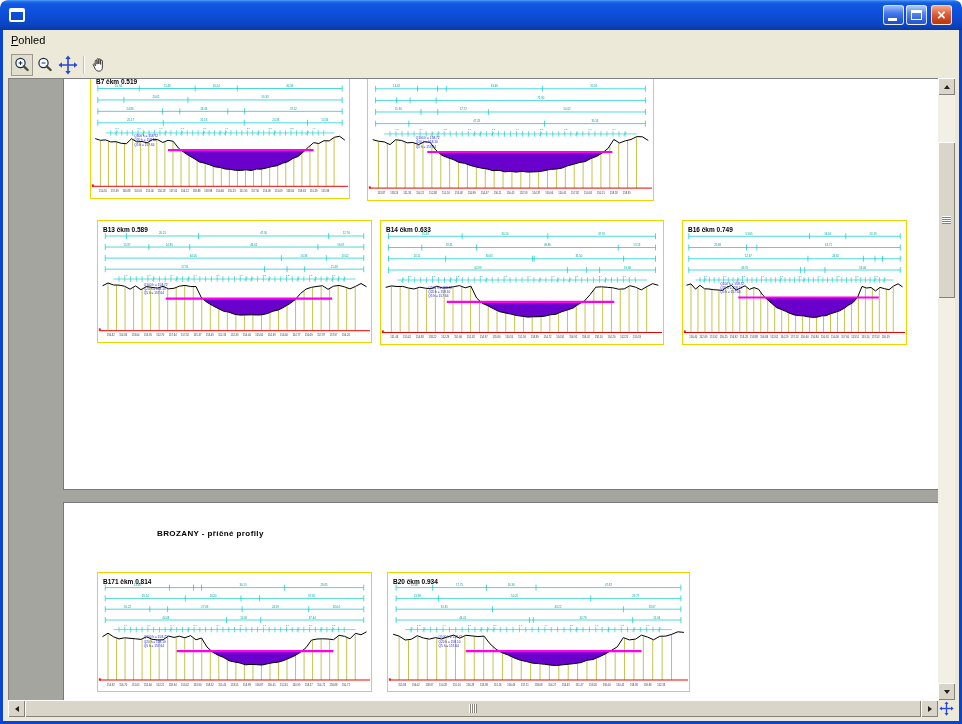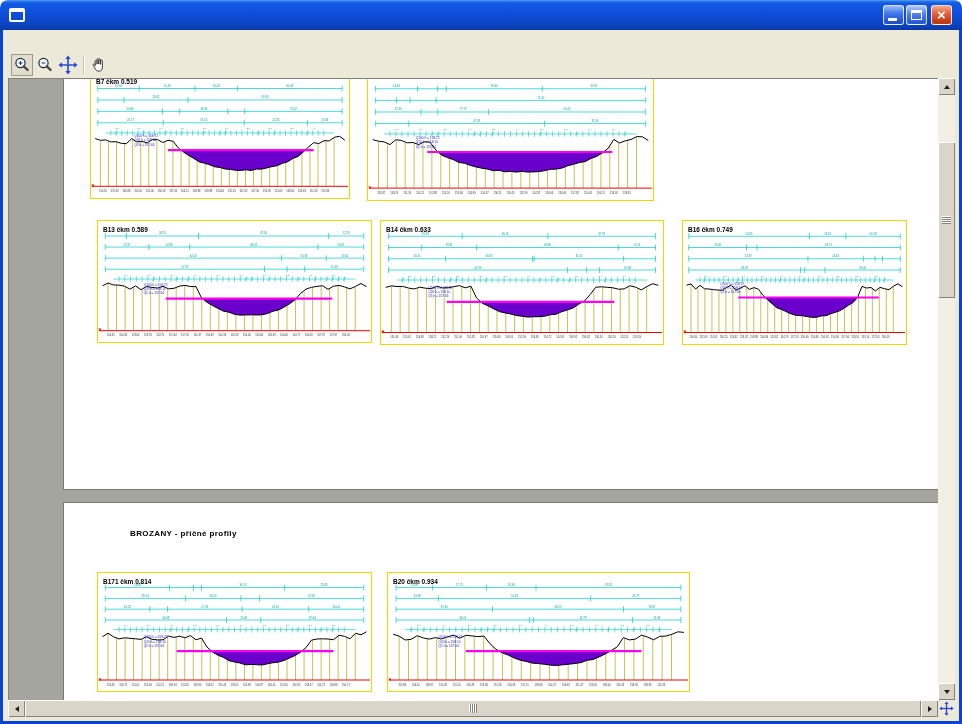--- a/index.html
+++ b/index.html
@@ -17,21 +17,21 @@
   .glyph-max{position:absolute;left:4px;top:4px;width:11px;height:10px;border:1px solid #fff;border-top:3px solid #fff;}
   .glyph-close{position:absolute;left:0;top:0;width:100%;height:100%;color:#fff;font-size:15px;font-weight:bold;text-align:center;line-height:18px;}
   .menubar{position:absolute;left:3px;top:30px;width:956px;height:22px;background:#ECE9D8;}
   .menu-item{display:inline-block;padding:4px 8px 3px 8px;font-size:11px;color:#000;cursor:default;}
   .toolbar{position:absolute;left:3px;top:52px;width:956px;height:26px;background:#ECE9D8;}
   .tool-btn{position:absolute;top:2px;width:22px;height:22px;display:flex;align-items:center;justify-content:center;}
   .tool-btn.selected{border:1px solid #9C9A8E;background:#E2DECE;}
   .tool-sep{position:absolute;top:4px;width:2px;height:18px;border-left:1px solid #C6C3B2;border-right:1px solid #FFFFFF;}
   .viewer{position:absolute;left:8px;top:78px;width:930px;height:622px;background:#A5A5A0;overflow:hidden;border-left:1px solid #808080;border-top:1px solid #808080;}
   .page{position:absolute;background:#fff;border:1px solid #787878;}
-  .page-heading{position:absolute;left:23px;top:26px;font-size:8px;font-weight:bold;letter-spacing:.4px;color:#000;padding-left:43px;}
+  .page-heading{position:absolute;left:50px;top:26px;font-size:8px;font-weight:bold;letter-spacing:.4px;color:#000;padding-left:43px;}
   .vscroll{position:absolute;left:938px;top:78px;width:17px;height:622px;background:#F2F0E4;}
   .hscroll{position:absolute;left:8px;top:700px;width:930px;height:17px;background:#F2F0E4;}
   .sb-btn{position:absolute;width:17px;height:17px;background:#D9D5C9;box-shadow:inset 1px 1px 0 #FFFFFF,inset -1px -1px 0 #84827A;display:flex;align-items:center;justify-content:center;}
   .tri-up{width:0;height:0;border-left:3.5px solid transparent;border-right:3.5px solid transparent;border-bottom:4.5px solid #21201C;}
   .tri-down{width:0;height:0;border-left:3.5px solid transparent;border-right:3.5px solid transparent;border-top:4.5px solid #21201C;}
   .tri-left{width:0;height:0;border-top:3.5px solid transparent;border-bottom:3.5px solid transparent;border-right:4.5px solid #21201C;}
   .tri-right{width:0;height:0;border-top:3.5px solid transparent;border-bottom:3.5px solid transparent;border-left:4.5px solid #21201C;}
   .v-thumb{position:absolute;left:0;top:64px;width:17px;height:156px;background:#D9D5C9;box-shadow:inset 1px 1px 0 #FFFFFF,inset -1px -1px 0 #84827A;}
   .grip-v{position:absolute;left:4px;top:50%;margin-top:-4px;width:9px;height:8px;background:repeating-linear-gradient(180deg,#FFFFFF 0,#FFFFFF 1px,#84827A 1px,#84827A 2px);}
   .h-thumb{position:absolute;top:0;left:17px;width:896px;height:17px;background:#D9D5C9;box-shadow:inset 1px 1px 0 #FFFFFF,inset -1px -1px 0 #84827A;}
@@ -53,20 +53,23 @@
         <div class="glyph-min"></div>
       </div>
     <div class="cap-btn cap-max">
         <div class="glyph-max"></div>
       </div>
     <div class="cap-btn cap-close">
         <div class="glyph-close">×</div>
       </div>
   </div>
 
+  <div class="menubar">
+    <span class="menu-item accel"><u>P</u>ohled</span>
+  </div>
 
   <div class="toolbar">
     <div class="tool-btn selected" style="left:8px">
       <svg width="18" height="18" viewBox="0 0 18 18">
         <circle cx="7.5" cy="7" r="4.6" fill="#F4FAFF" stroke="#1B2A4A" stroke-width="1.2"></circle>
         <line x1="5.6" y1="7" x2="9.4" y2="7" stroke="#1B2A4A" stroke-width="1"></line>
         <line x1="7.5" y1="5.1" x2="7.5" y2="8.9" stroke="#1B2A4A" stroke-width="1"></line>
         <line x1="10.8" y1="10.3" x2="14.6" y2="14" stroke="#4A4A44" stroke-width="2.4" stroke-linecap="round"></line>
       </svg>
     </div>

